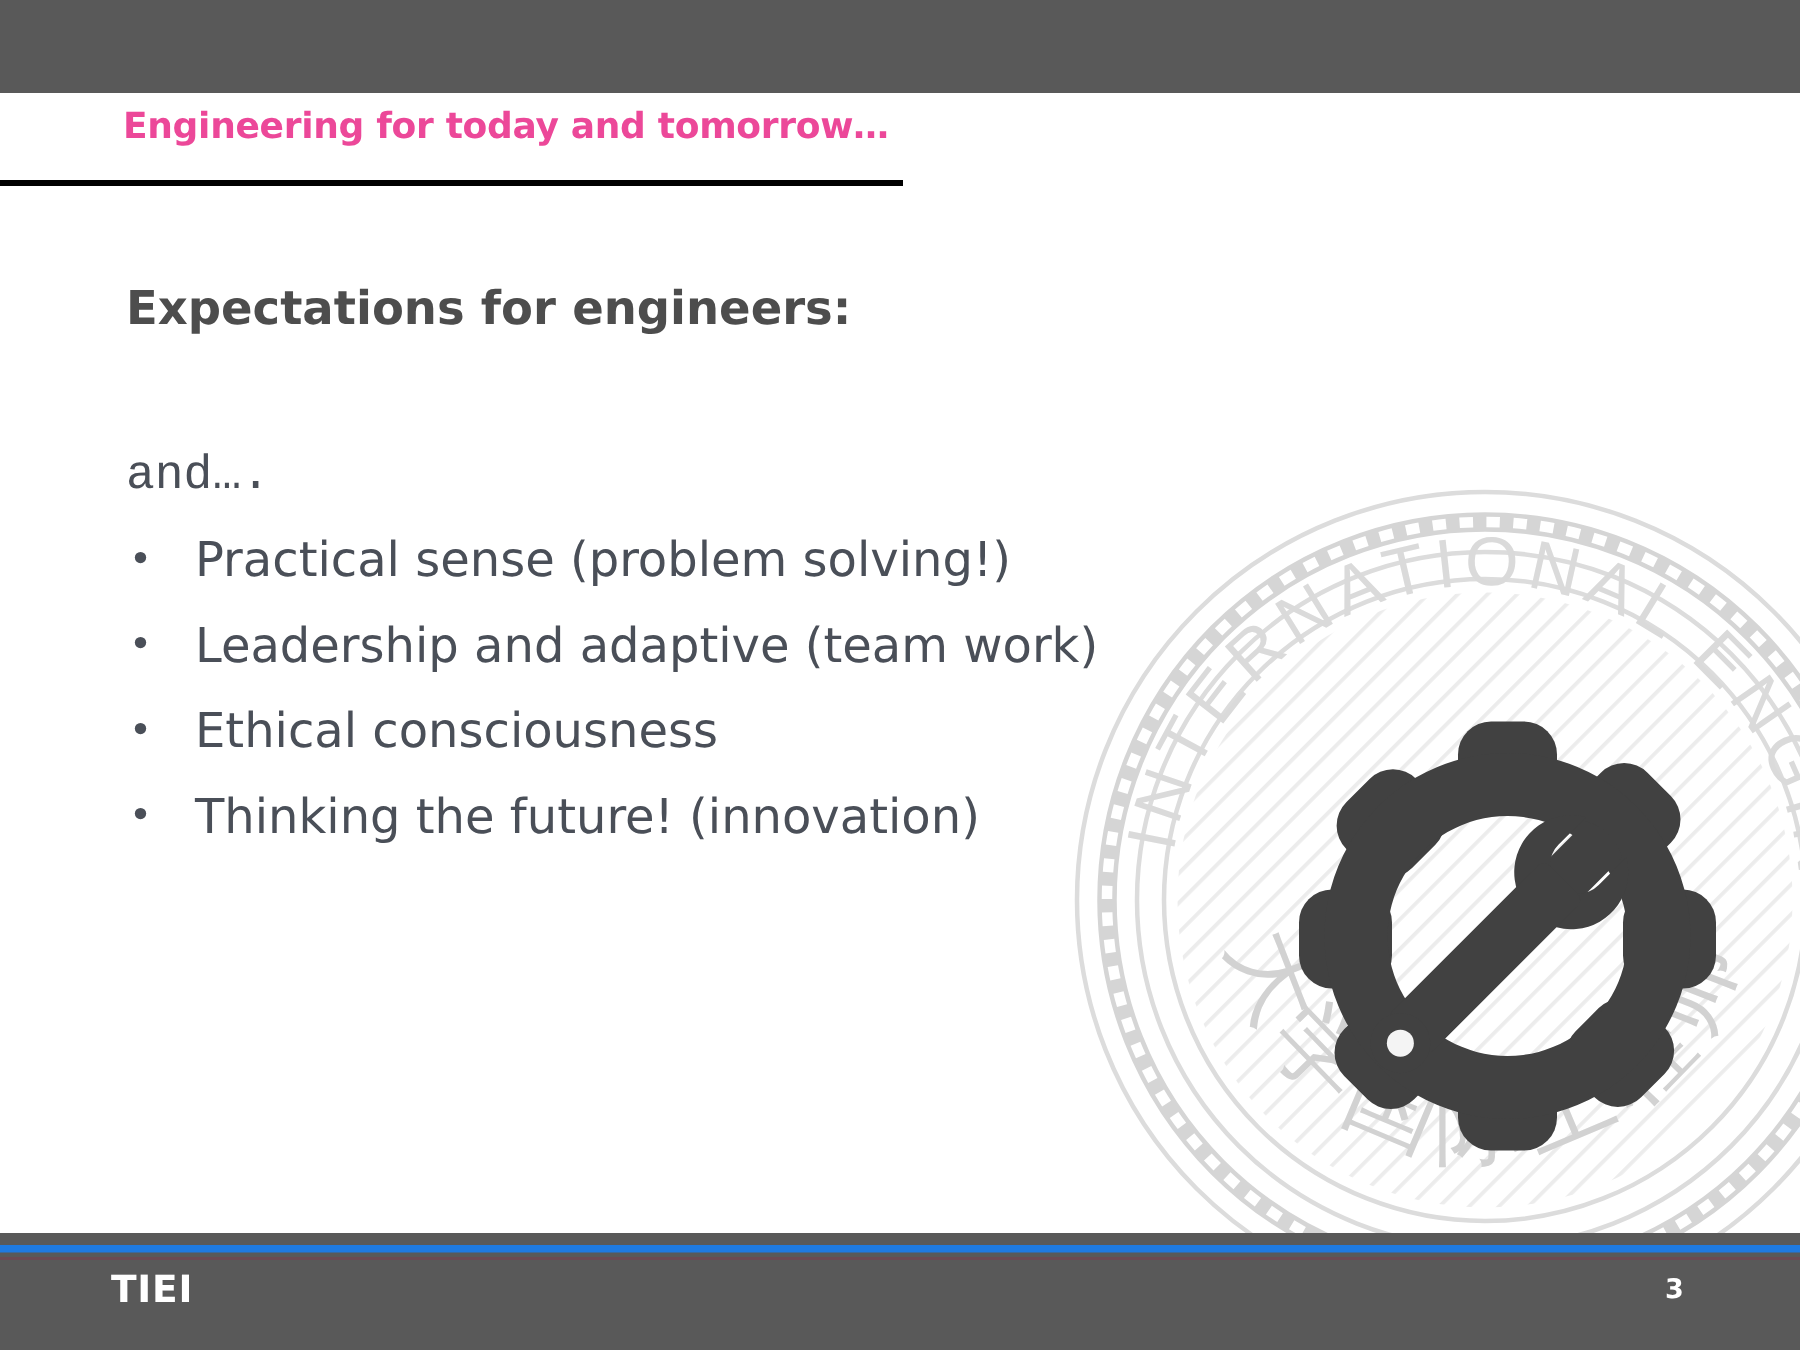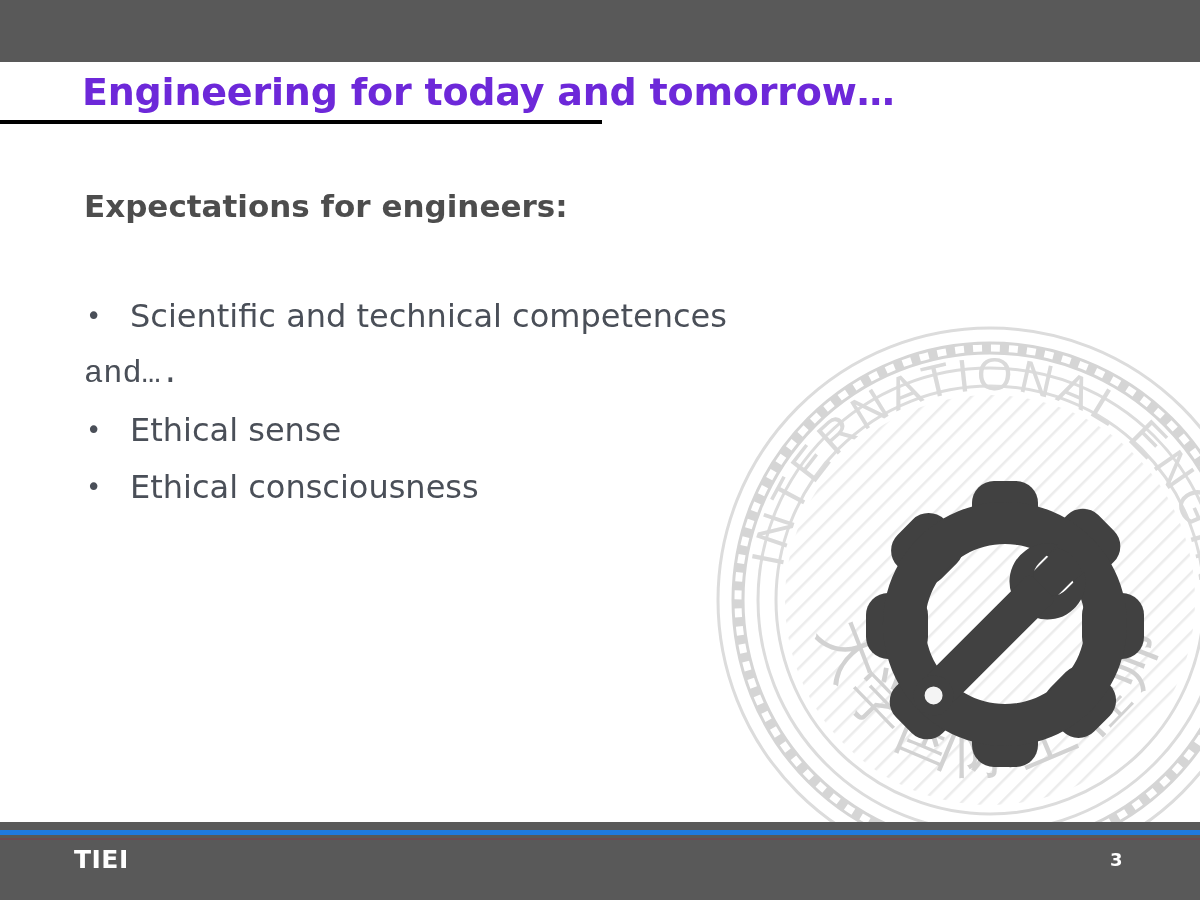--- a/index.html
+++ b/index.html
@@ -28,23 +28,23 @@
     left: 0; top: 0;
     width: 1200px; height: 62px;
     background: #595959;
   }
 
   
   .title {
     position: absolute;
     left: 82px;
     top: 70px;
-    font-size: 38px;
-    font-weight: bold;
-    color: #6d28d9;
+    font-size: 24px;
+    font-weight: bold;
+    color: #ec4899;
     letter-spacing: -0.2px;
     white-space: nowrap;
   }
   .title-rule {
     position: absolute;
     left: 0;
     top: 120px;
     width: 602px;
     height: 4px;
     background: #000000;
@@ -226,24 +226,25 @@
       </g>
     </svg>
   </div>
 
   <div class="title">Engineering for today and tomorrow…</div>
   <div class="title-rule"></div>
 
   <div class="subhead">Expectations for engineers:</div>
 
   <div class="body-list">
-      <div class="line bulleted">Scientific and technical competences</div>
       <div class="line plain">and….</div>
-      <div class="line bulleted">Ethical sense</div>
+      <div class="line bulleted">Practical sense (problem solving!)</div>
+      <div class="line bulleted">Leadership and adaptive (team work)</div>
       <div class="line bulleted">Ethical consciousness</div>
+      <div class="line bulleted">Thinking the future! (innovation)</div>
     </div>
 
   <div class="footer-band"></div>
   <div class="footer-rule-blue"></div>
   <div class="footer-rule-maroon"></div>
   <div class="footer-label">TIEI</div>
   <div class="page-number">3</div>
 
 </div>
 

